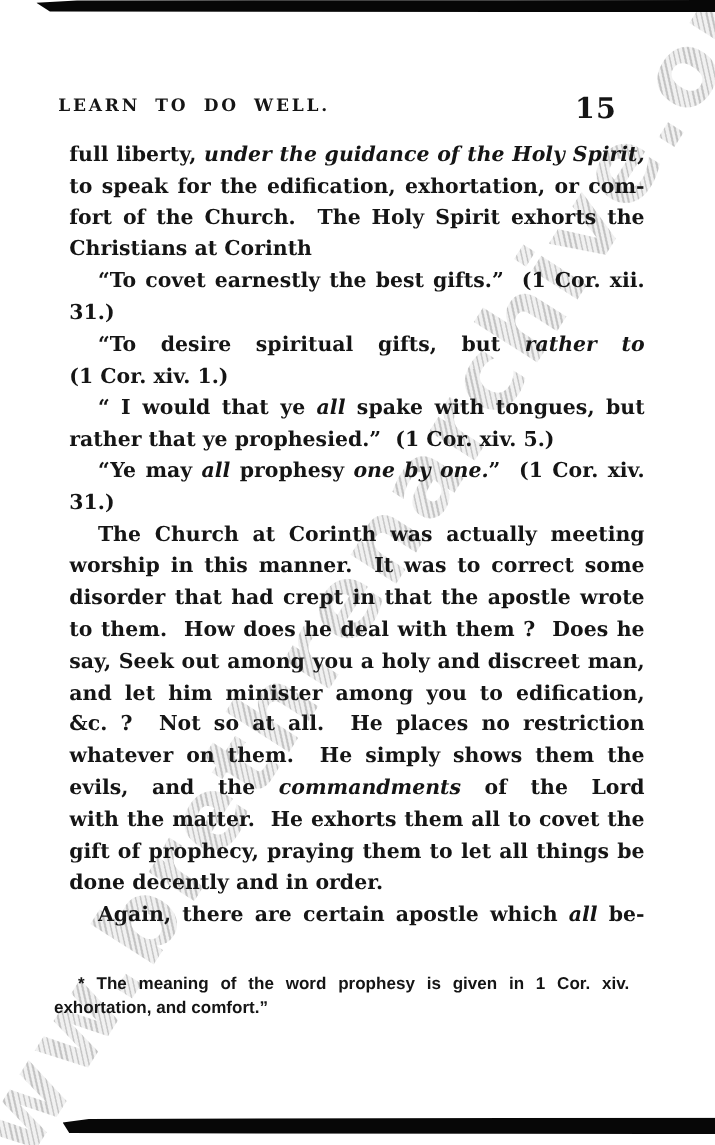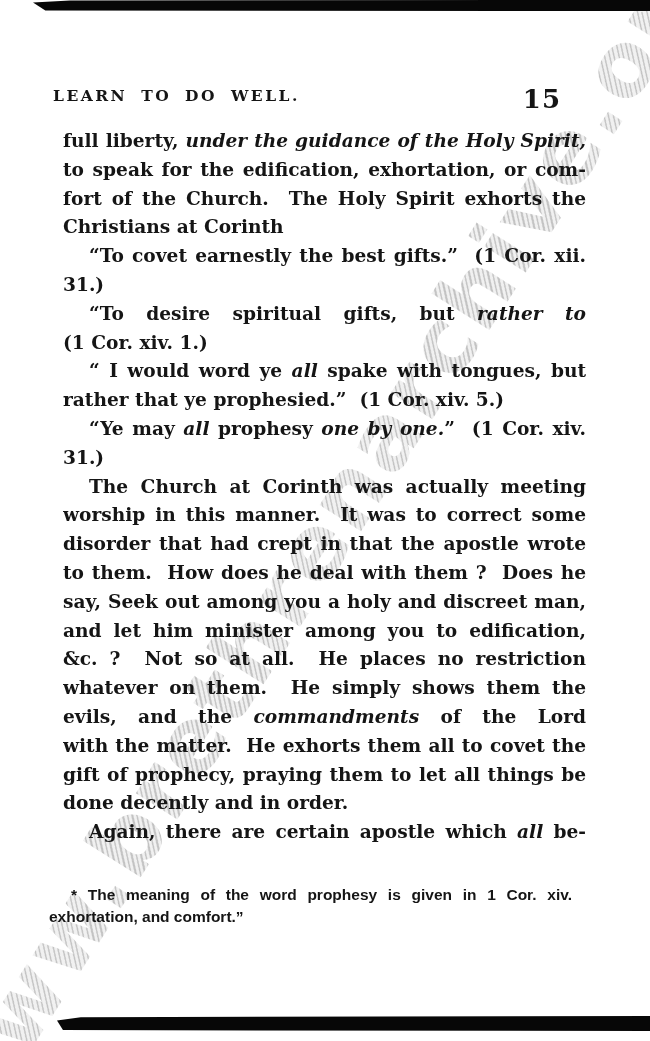--- a/index.html
+++ b/index.html
@@ -82,21 +82,21 @@
 
   <div class="bodytext" id="body-text">
       <div class="bl"><span>full liberty, </span><span class="it">under the guidance of the Holy Spirit,</span></div>
       <div class="bl"><span>to speak for the edification, exhortation, or com-</span></div>
       <div class="bl"><span>fort of the Church.&nbsp; The Holy Spirit exhorts the</span></div>
       <div class="bl end"><span>Christians at Corinth</span></div>
       <div class="bl ind"><span>“To covet earnestly the best gifts.”&nbsp; (1 Cor. xii.</span></div>
       <div class="bl end"><span>31.)</span></div>
       <div class="bl ind"><span>“To desire spiritual gifts, but </span><span class="it">rather to prophesy.</span><span>”*</span></div>
       <div class="bl end"><span>(1 Cor. xiv. 1.)</span></div>
-      <div class="bl ind"><span>“ I would word ye </span><span class="it">all</span><span> spake with tongues, but</span></div>
+      <div class="bl ind"><span>“ I would that ye </span><span class="it">all</span><span> spake with tongues, but</span></div>
       <div class="bl end"><span>rather that ye prophesied.”&nbsp; (1 Cor. xiv. 5.)</span></div>
       <div class="bl ind"><span>“Ye may </span><span class="it">all</span><span> prophesy </span><span class="it">one by one.</span><span>”&nbsp; (1 Cor. xiv.</span></div>
       <div class="bl end"><span>31.)</span></div>
       <div class="bl ind"><span>The Church at Corinth was actually meeting for</span></div>
       <div class="bl"><span>worship in this manner.&nbsp; It was to correct some</span></div>
       <div class="bl"><span>disorder that had crept in that the apostle wrote</span></div>
       <div class="bl"><span>to them.&nbsp; How does he deal with them ?&nbsp; Does he</span></div>
       <div class="bl"><span>say, Seek out among you a holy and discreet man,</span></div>
       <div class="bl"><span>and let him minister among you to edification,</span></div>
       <div class="bl"><span>&amp;c. ?&nbsp; Not so at all.&nbsp; He places no restriction</span></div>

